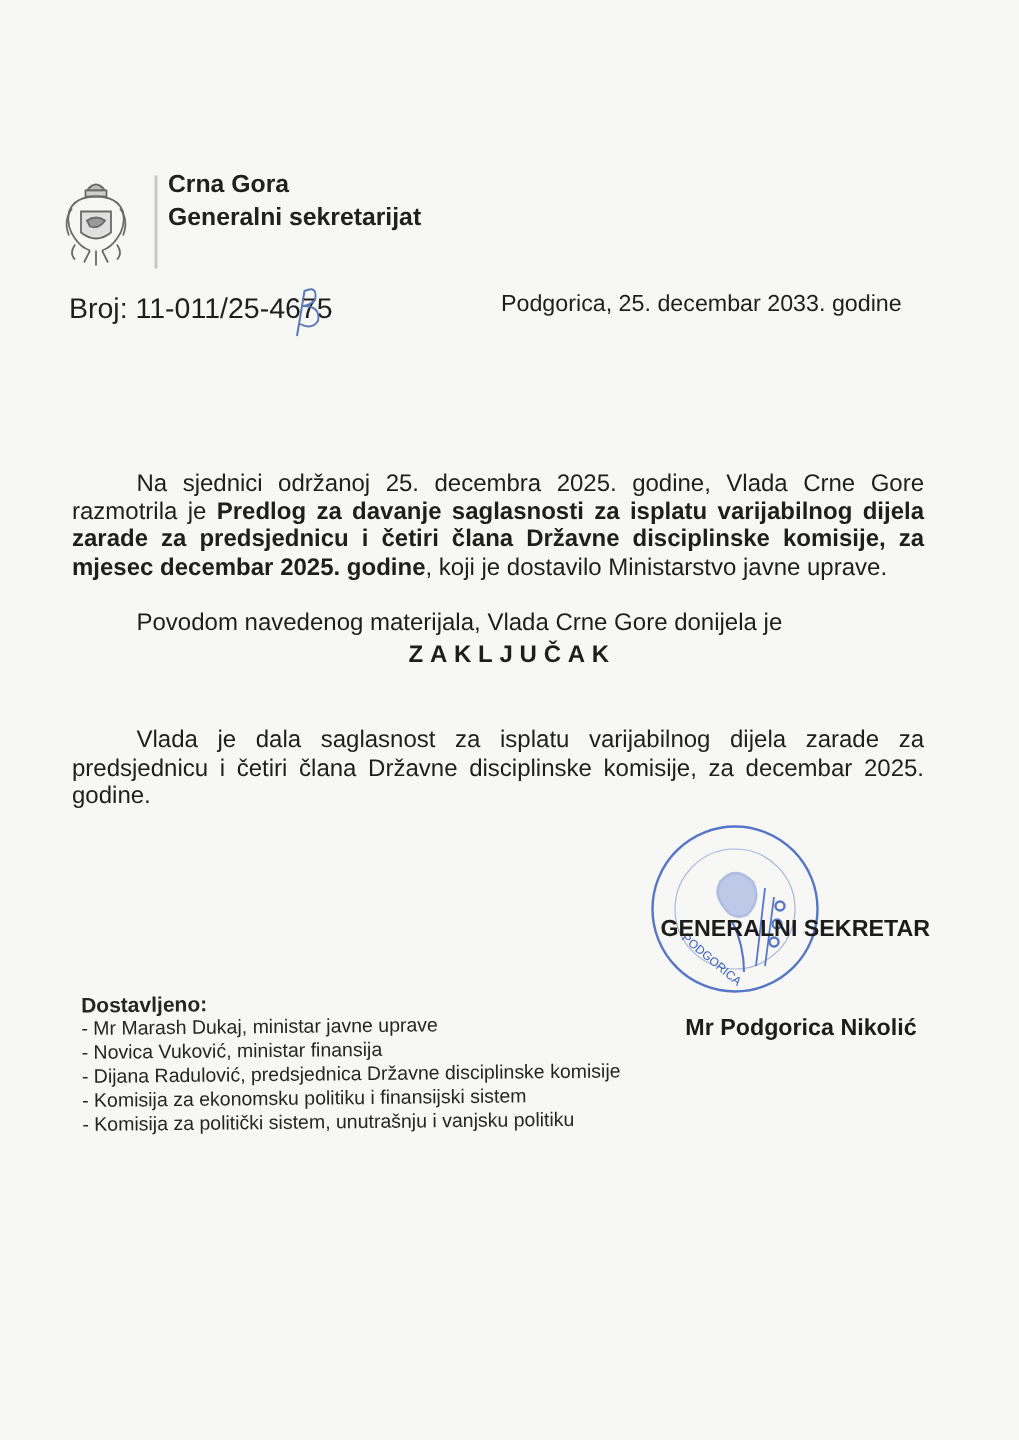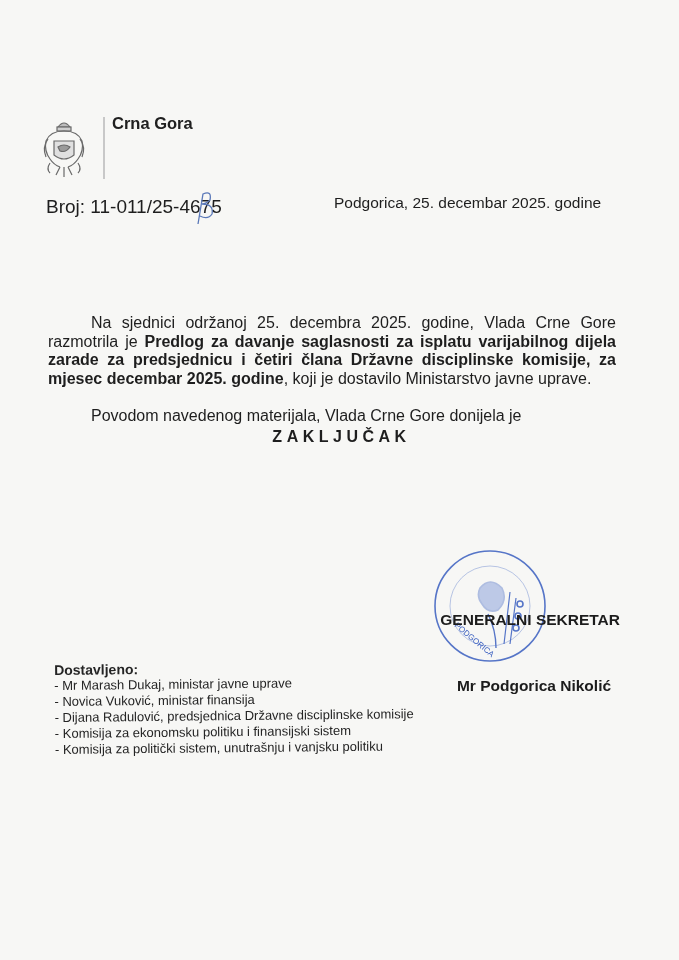--- a/index.html
+++ b/index.html
@@ -130,34 +130,36 @@
       <path d="M8 22 Q2 30 6 40 M40 22 Q46 30 42 40"></path>
       <path d="M14 24 L34 24 L34 38 Q24 46 14 38 Z" fill="#e0e0e0"></path>
       <path d="M18 30 Q24 26 30 30 Q26 36 20 34 Z" fill="#9a9a9a"></path>
       <path d="M20 50 L16 58 M28 50 L32 58 M24 50 L24 60"></path>
       <path d="M10 46 Q6 52 10 56 M38 46 Q42 52 38 56"></path>
     </g>
   </svg>
   <div class="header-rule"></div>
   <div class="header-lines">
     <div>Crna Gora</div>
+    <div>Generalni sekretarijat</div>
   </div>
 
   <div class="ref-number">Broj: 11-011/25-4675</div>
   <svg class="ref-scribble" viewBox="0 0 24 40">
     <path d="M4 36 L9 6 Q18 2 16 12 Q12 16 8 16 Q20 16 18 26 Q14 32 6 28" fill="none" stroke="#5a78b8" stroke-width="1.3"></path>
   </svg>
-  <div class="place-date">Podgorica, 25. decembar 2025. godine</div>
+  <div class="place-date">Podgorica, 25. decembar 2033. godine</div>
 
   <div class="body-block para1"><span class="indent"></span><span>Na sjednici održanoj 25. decembra 2025. godine, Vlada Crne Gore razmotrila je </span><b>Predlog za davanje saglasnosti za isplatu varijabilnog dijela zarade za predsjednicu i četiri člana Državne disciplinske komisije, za mjesec decembar 2025. godine</b><span>, koji je dostavilo Ministarstvo javne uprave.</span></div>
 
   <div class="body-block para2"><span class="indent"></span><span>Povodom navedenog materijala, Vlada Crne Gore donijela je</span></div>
 
   <div class="conclusion-title">ZAKLJUČAK</div>
 
+  <div class="body-block para3"><span class="indent"></span><span>Vlada je dala saglasnost za isplatu varijabilnog dijela zarade za predsjednicu i četiri člana Državne disciplinske komisije, za decembar 2025. godine.</span></div>
 
   <svg class="stamp" viewBox="0 0 116 116">
     <g fill="none" stroke="#3a5fc0" stroke-width="1.6" opacity="0.85">
       <circle cx="58" cy="58" r="55"></circle>
       <circle cx="58" cy="58" r="40" stroke-width="0.8" opacity="0.5"></circle>
       <path d="M48 40 Q58 28 70 40 Q76 52 66 62 Q56 66 50 56 Q44 48 48 40 Z" fill="#5f80d0" opacity="0.45"></path>
       <path d="M78 44 L72 96 M84 50 L78 96" stroke-width="1.2"></path>
       <circle cx="88" cy="56" r="3"></circle>
         <circle cx="86" cy="68" r="3"></circle>
         <circle cx="84" cy="80" r="3"></circle>

